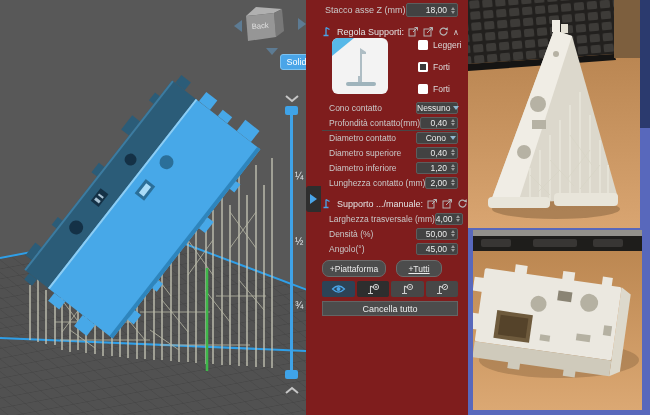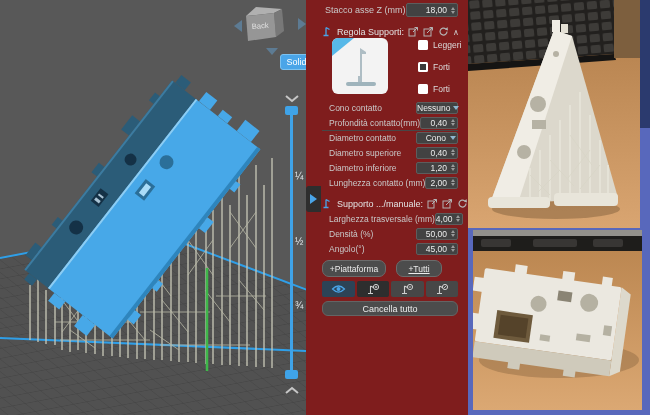--- a/index.html
+++ b/index.html
@@ -72,21 +72,21 @@
   .pbtn { background:#4c4c4c; border:1px solid #6b6b6b; border-radius:7px; color:#ececec;
     font-size:8.5px; display:flex; align-items:center; justify-content:center; }
   .pbtn.platform { width:64px; }
   .pbtn.all { width:46px;text-decoration:underline; }
   .iconrow { display:flex; gap:2px; margin-top:4px; height:16px; }
   .icell { flex:1; display:flex; align-items:center; justify-content:center; border-radius:2px;}
   .icell.eye { background:#2c4356; }
   .icell.c2 { background:#2e2e2e; }
   .icell.c3, .icell.c4 { background:#474747; }
   .clearbtn { margin-top:4px; height:15px; width:100%; background:#4c4c4c;
-    border:1px solid #646464; border-radius:6px; color:#ececec; font-size:9px;
+    border:1px solid #646464; border-radius:0; color:#ececec; font-size:9px;
     display:flex; align-items:center; justify-content:center; }
 
   
   .photos { position:absolute; left:468px; top:0; width:182px; height:415px;
     background:#5868bc; }
   .photo-top { position:absolute; left:0; top:0; }
   .photo-bottom { position:absolute; left:5px; top:230px; }
 </style>
 </head>
 <body>

